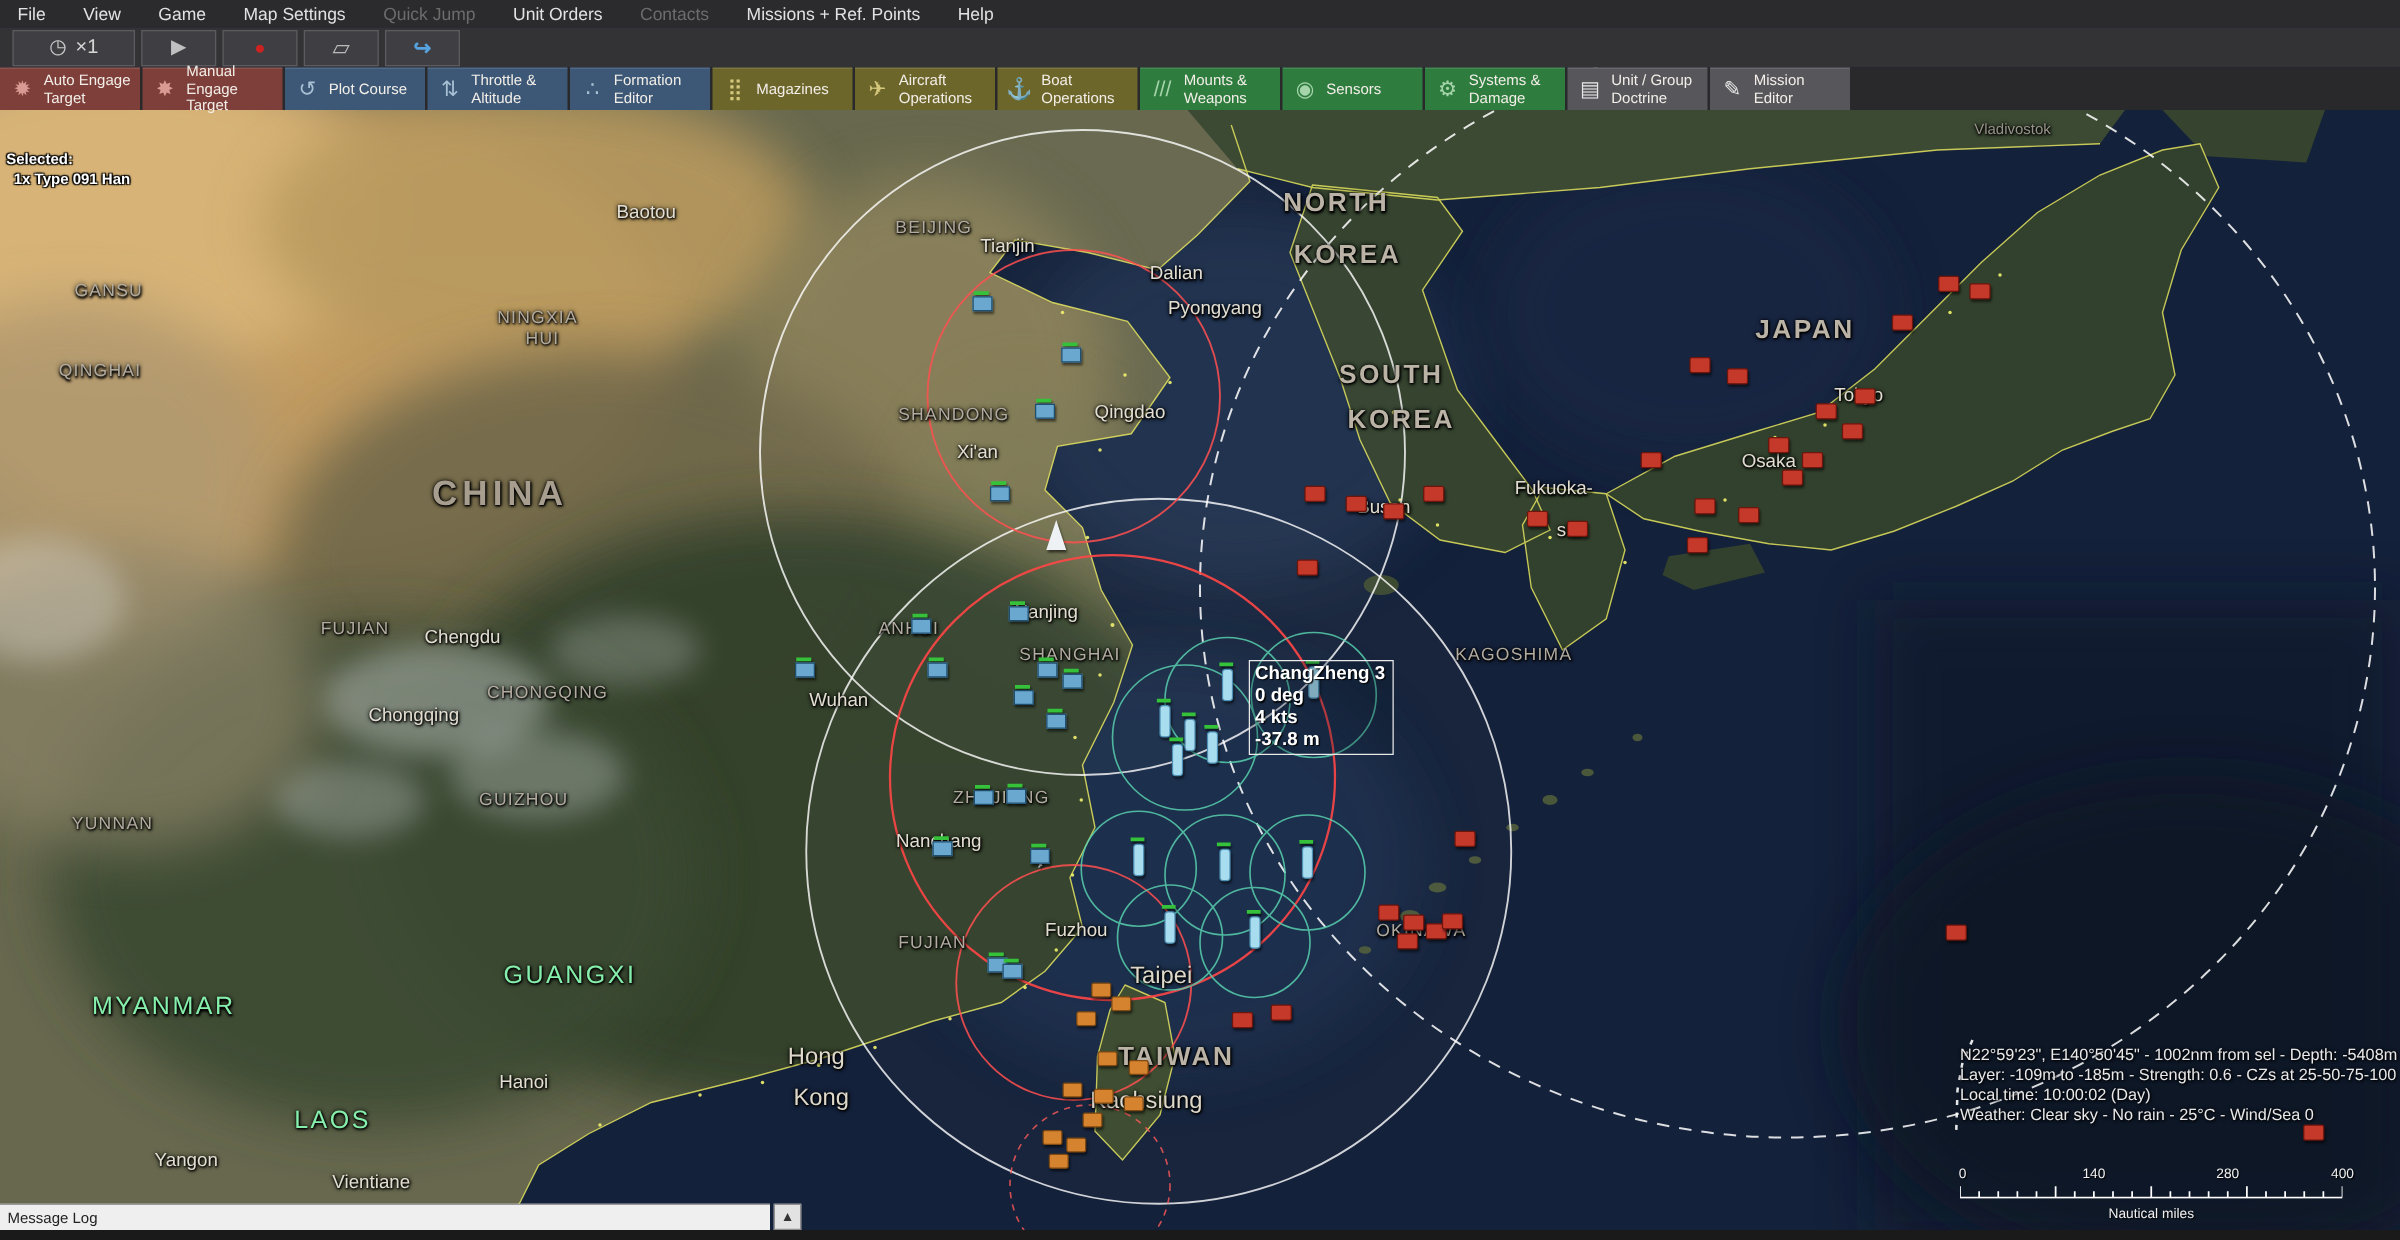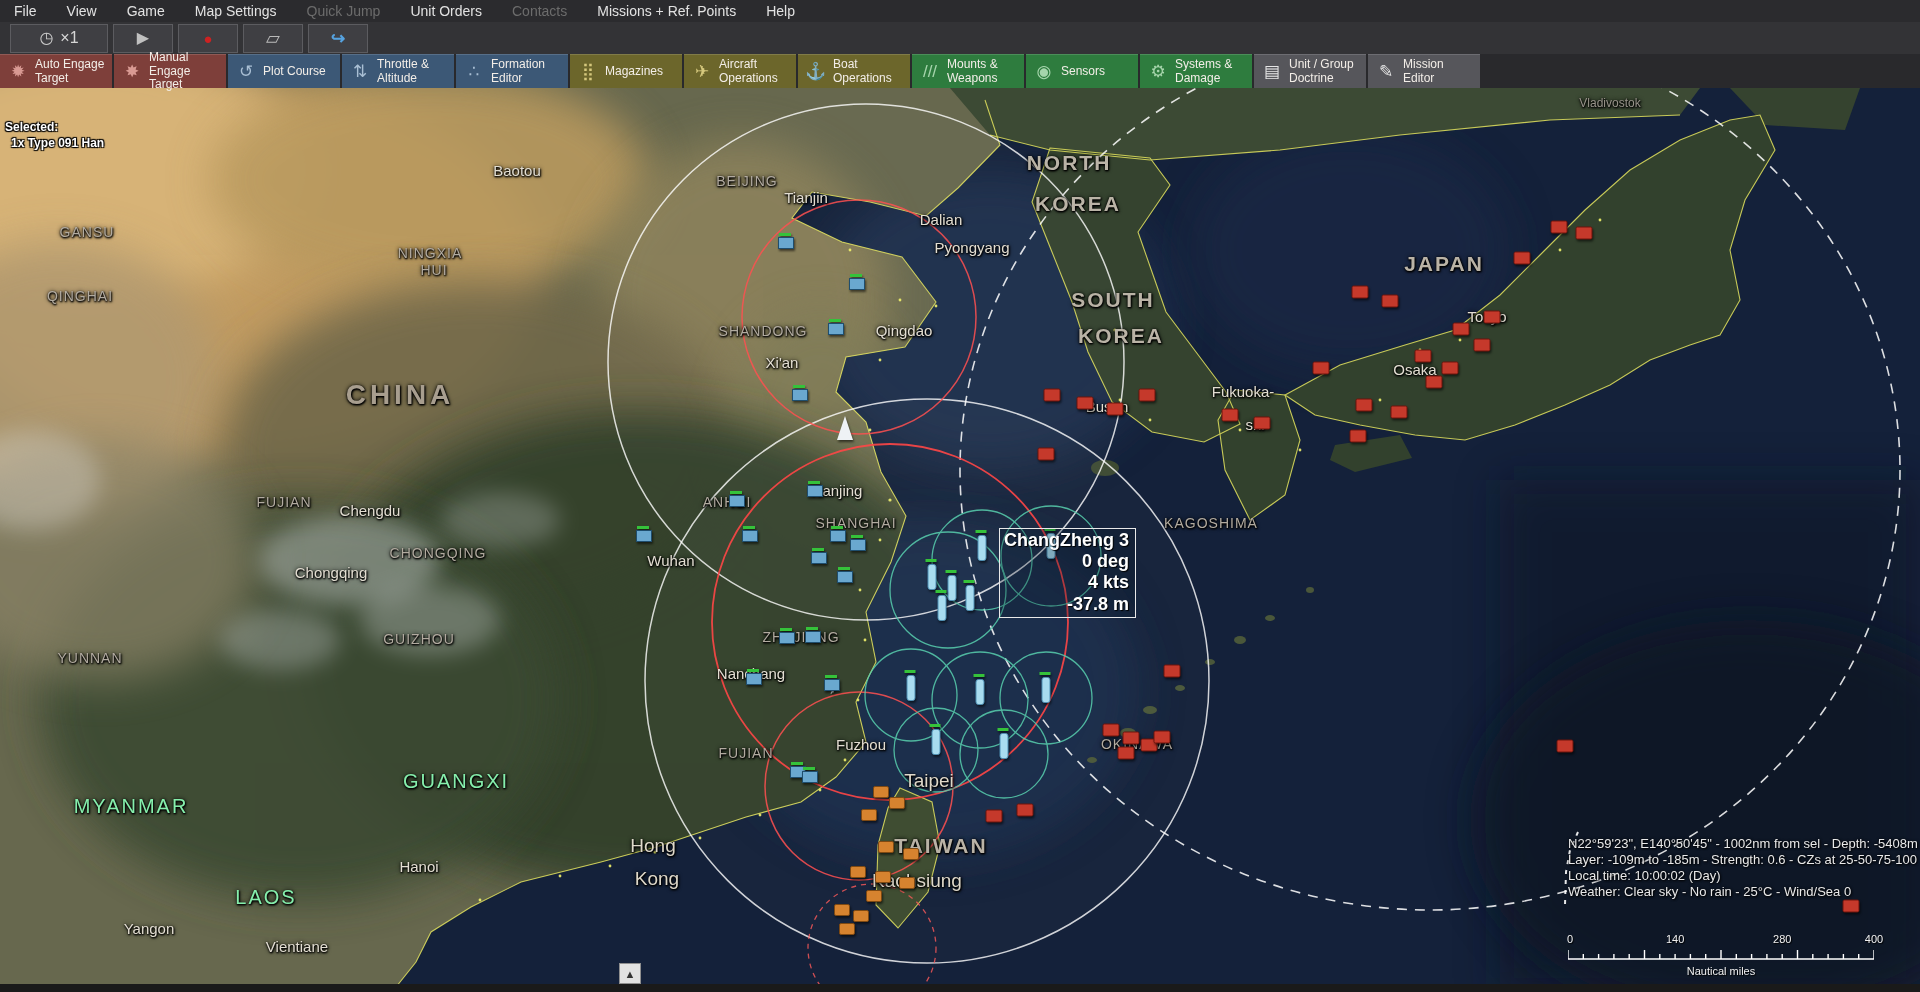--- a/index.html
+++ b/index.html
@@ -67,22 +67,22 @@
 
   
   #timebar{position:absolute;left:0;top:96px;height:26px;background:rgba(0,0,0,.62);z-index:10;
            display:inline-flex;align-items:center;padding:0 14px 0 4px;color:#f2f2f2;font-size:19px;white-space:nowrap;}
   #selbox{position:absolute;left:5px;top:120px;z-index:10;color:#fff;font-size:12px;font-weight:bold;
           text-shadow:1px 1px 1px #000,-1px -1px 1px #000,1px -1px 1px #000,-1px 1px 1px #000;}
   #selbox .sel-unit{margin-left:6px;font-weight:bold;margin-top:2px;}
 
   
   #unit-tip{position:absolute;left:999px;top:528px;z-index:9;border:1px solid #e9e9e9;
-            background:rgba(8,24,38,.25);padding:1px 6px 2px 4px;color:#fff;font-size:18px;font-weight:bold;
-            line-height:1.18;text-shadow:1px 1px 1px #000;text-align:right;}
+            background:rgba(8,24,38,.25);padding:1px 6px 2px 4px;color:#fff;font-size:15px;font-weight:bold;
+            line-height:1.18;text-shadow:1px 1px 1px #000;}
 
   
   #infopanel{position:absolute;left:1568px;top:836px;z-index:10;color:#e9e9e9;font-size:13px;line-height:16px;
              text-shadow:1px 1px 2px #000,0 0 3px rgba(0,0,0,.9);white-space:nowrap;}
 
   
   #scalebar{position:absolute;left:1568px;top:933px;width:306px;z-index:10;color:#f0f0f0;
             text-shadow:1px 1px 1px #000;}
   #scalebar .ticks{position:relative;height:13px;font-size:11px;}
   #scalebar .ticks span{position:absolute;transform:translateX(-50%);}
@@ -486,17 +486,20 @@
         <span class="tb-lbl">Unit / Group
 Doctrine</span>
       </div>
       <div class="tb gray">
         <span class="tb-icon">✎</span>
         <span class="tb-lbl">Mission
 Editor</span>
       </div>
     </div>
 
+  <div id="msglog">
+    <span class="lbl">Message Log</span>
+  </div>
   <div id="loghandle">
     <span>▲</span>
   </div>
   <div id="bottomstrip"></div>
 </div>
 
 </body></html>

